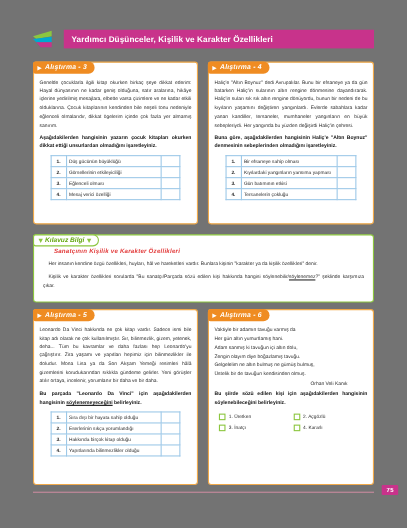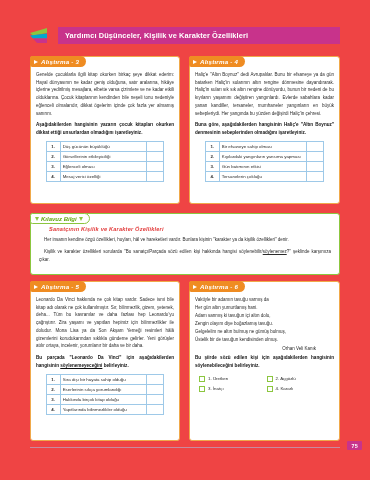--- a/index.html
+++ b/index.html
@@ -3,21 +3,21 @@
 <meta charset="utf-8">
 <style>
   html,body{margin:0;padding:0;}
   body{
     width:370px;height:480px;
     background:#ffffff;
     font-family:"Liberation Sans", sans-serif;
     -webkit-font-smoothing:antialiased;
     overflow:hidden;
   }
-  .page{position:relative;width:370px;height:480px;background:#ef4444;}
+  .page{position:relative;width:370px;height:480px;background:#737373;}
 
   
   .header{
     position:absolute;left:30px;top:27px;width:310px;height:17px;
   }
   .logo{
     position:absolute;left:0;top:0;width:30px;height:17px;
   }
   .header-bar{
     position:absolute;left:28px;top:0;right:0;height:17px;

